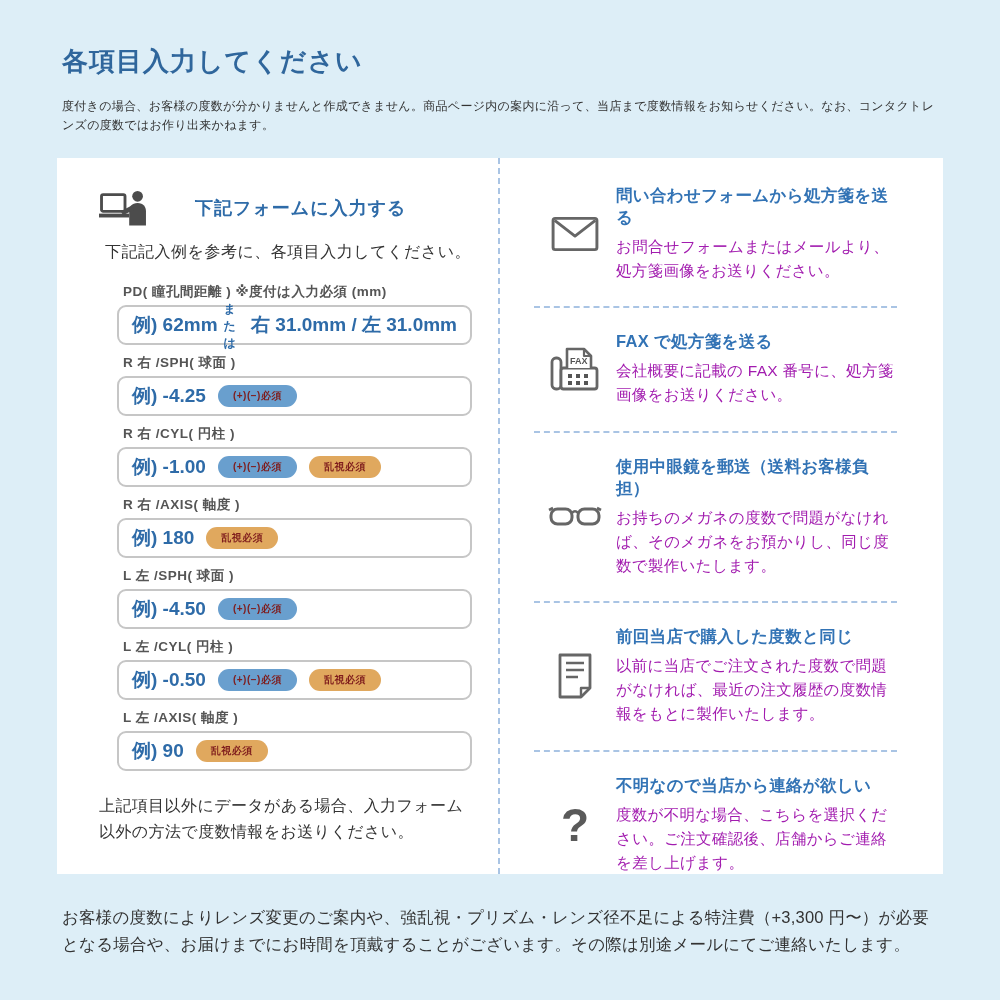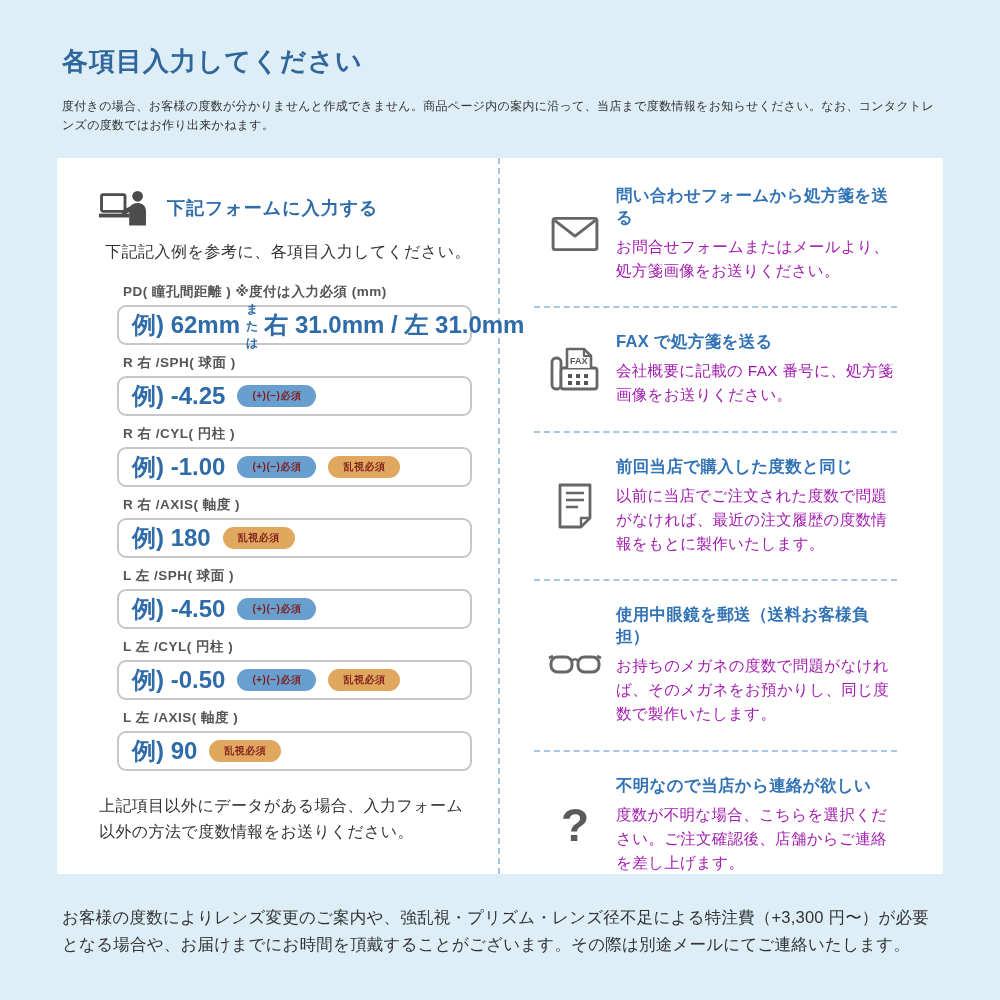--- a/index.html
+++ b/index.html
@@ -28,34 +28,34 @@
   .col-left{
     width:50%;box-sizing:border-box;
     padding:30px 26px 0 40px;
     border-right:2px dashed #a9c4e4;
   }
   .col-right{
     width:50%;box-sizing:border-box;
     padding:4px 46px 0 0;
   }
 
-  .form-header{display:flex;align-items:center;margin:0 0 14px 2px;}
+  .form-header{display:flex;align-items:center;margin:0 0 14px 2px;gap:28px;}
   .form-header .hicon{width:52px;flex:none;display:flex;justify-content:center;}
   .form-heading{margin-left:16px;font-size:18px;font-weight:bold;color:#2e6ba8;letter-spacing:1px;}
   .subheading{margin:0 0 20px 8px;font-size:16px;color:#333;letter-spacing:0.5px;}
 
   .fields{margin-left:20px;}
   .field{margin-bottom:9px;}
   .flabel{margin:0 0 4px 6px;font-size:13.5px;font-weight:bold;color:#555;letter-spacing:0.5px;}
   .fbox{
     border:2px solid #c6c6c6;border-radius:9px;
     height:36px;display:flex;align-items:center;
     padding:0 13px;background:#fff;
   }
-  .fvalue{color:#2e6ba8;font-size:24px;font-weight:bold;white-space:nowrap;}
+  .fvalue{color:#2e6ba8;font-size:19px;font-weight:bold;white-space:nowrap;}
   .fmid{color:#2e6ba8;font-size:12px;font-weight:bold;margin:3px 6px 0 6px;}
   .badge{
     border-radius:15px;color:#7f1d1d;font-size:10px;font-weight:bold;
     padding:4px 15px;margin-left:12px;white-space:nowrap;letter-spacing:0.5px;
   }
   .badge.blue{background:#699fce;}
   .badge.orange{background:#e0a85e;}
   .form-note{margin:22px 0 0 2px;font-size:16px;line-height:1.66;color:#333;letter-spacing:0.4px;}
 
   .method{
@@ -201,50 +201,50 @@
         </svg>
       </span>
       <div class="mtext">
         <p class="mheading">FAX で処方箋を送る</p>
         <p class="mbody">会社概要に記載の FAX 番号に、処方箋画像をお送りください。</p>
       </div>
     </div>
 
     <div class="method">
       <span class="micon">
-        <svg width="40" height="46" viewBox="0 0 40 46">
-          <path d="M5 2 h30 v33 l-9 9 H5 z" fill="#fff" stroke="#666" stroke-width="2.8" stroke-linejoin="round"></path>
-          <path d="M26 44 v-9 h9" fill="none" stroke="#666" stroke-width="2.4" stroke-linejoin="round"></path>
-          <path d="M11 10 h18 M11 17 h18 M11 24 h12" stroke="#666" stroke-width="2.4" fill="none"></path>
-        </svg>
-      </span>
-      <div class="mtext">
-        <p class="mheading">前回当店で購入した度数と同じ</p>
-        <p class="mbody">以前に当店でご注文された度数で問題がなければ、最近の注文履歴の度数情報をもとに製作いたします。</p>
-      </div>
-    </div>
-
-    <div class="method">
-      <span class="micon">
         <svg width="56" height="26" viewBox="0 0 56 26">
           <path d="M2 6 L6 4" stroke="#666" stroke-width="2.6" fill="none"></path>
           <path d="M54 6 L50 4" stroke="#666" stroke-width="2.6" fill="none"></path>
           <rect x="4" y="5" width="21" height="15" rx="6.5" fill="none" stroke="#666" stroke-width="3"></rect>
           <rect x="31" y="5" width="21" height="15" rx="6.5" fill="none" stroke="#666" stroke-width="3"></rect>
           <path d="M25 9 q3 -3.5 6 0" fill="none" stroke="#666" stroke-width="2.6"></path>
         </svg>
       </span>
       <div class="mtext">
         <p class="mheading">使用中眼鏡を郵送（送料お客様負担）</p>
         <p class="mbody">お持ちのメガネの度数で問題がなければ、そのメガネをお預かりし、同じ度数で製作いたします。</p>
       </div>
     </div>
 
     <div class="method">
       <span class="micon">
+        <svg width="40" height="46" viewBox="0 0 40 46">
+          <path d="M5 2 h30 v33 l-9 9 H5 z" fill="#fff" stroke="#666" stroke-width="2.8" stroke-linejoin="round"></path>
+          <path d="M26 44 v-9 h9" fill="none" stroke="#666" stroke-width="2.4" stroke-linejoin="round"></path>
+          <path d="M11 10 h18 M11 17 h18 M11 24 h12" stroke="#666" stroke-width="2.4" fill="none"></path>
+        </svg>
+      </span>
+      <div class="mtext">
+        <p class="mheading">前回当店で購入した度数と同じ</p>
+        <p class="mbody">以前に当店でご注文された度数で問題がなければ、最近の注文履歴の度数情報をもとに製作いたします。</p>
+      </div>
+    </div>
+
+    <div class="method">
+      <span class="micon">
         <span class="qmark">?</span>
       </span>
       <div class="mtext">
         <p class="mheading">不明なので当店から連絡が欲しい</p>
         <p class="mbody">度数が不明な場合、こちらを選択ください。ご注文確認後、店舗からご連絡を差し上げます。</p>
       </div>
     </div>
 
   </div>
 </div>

